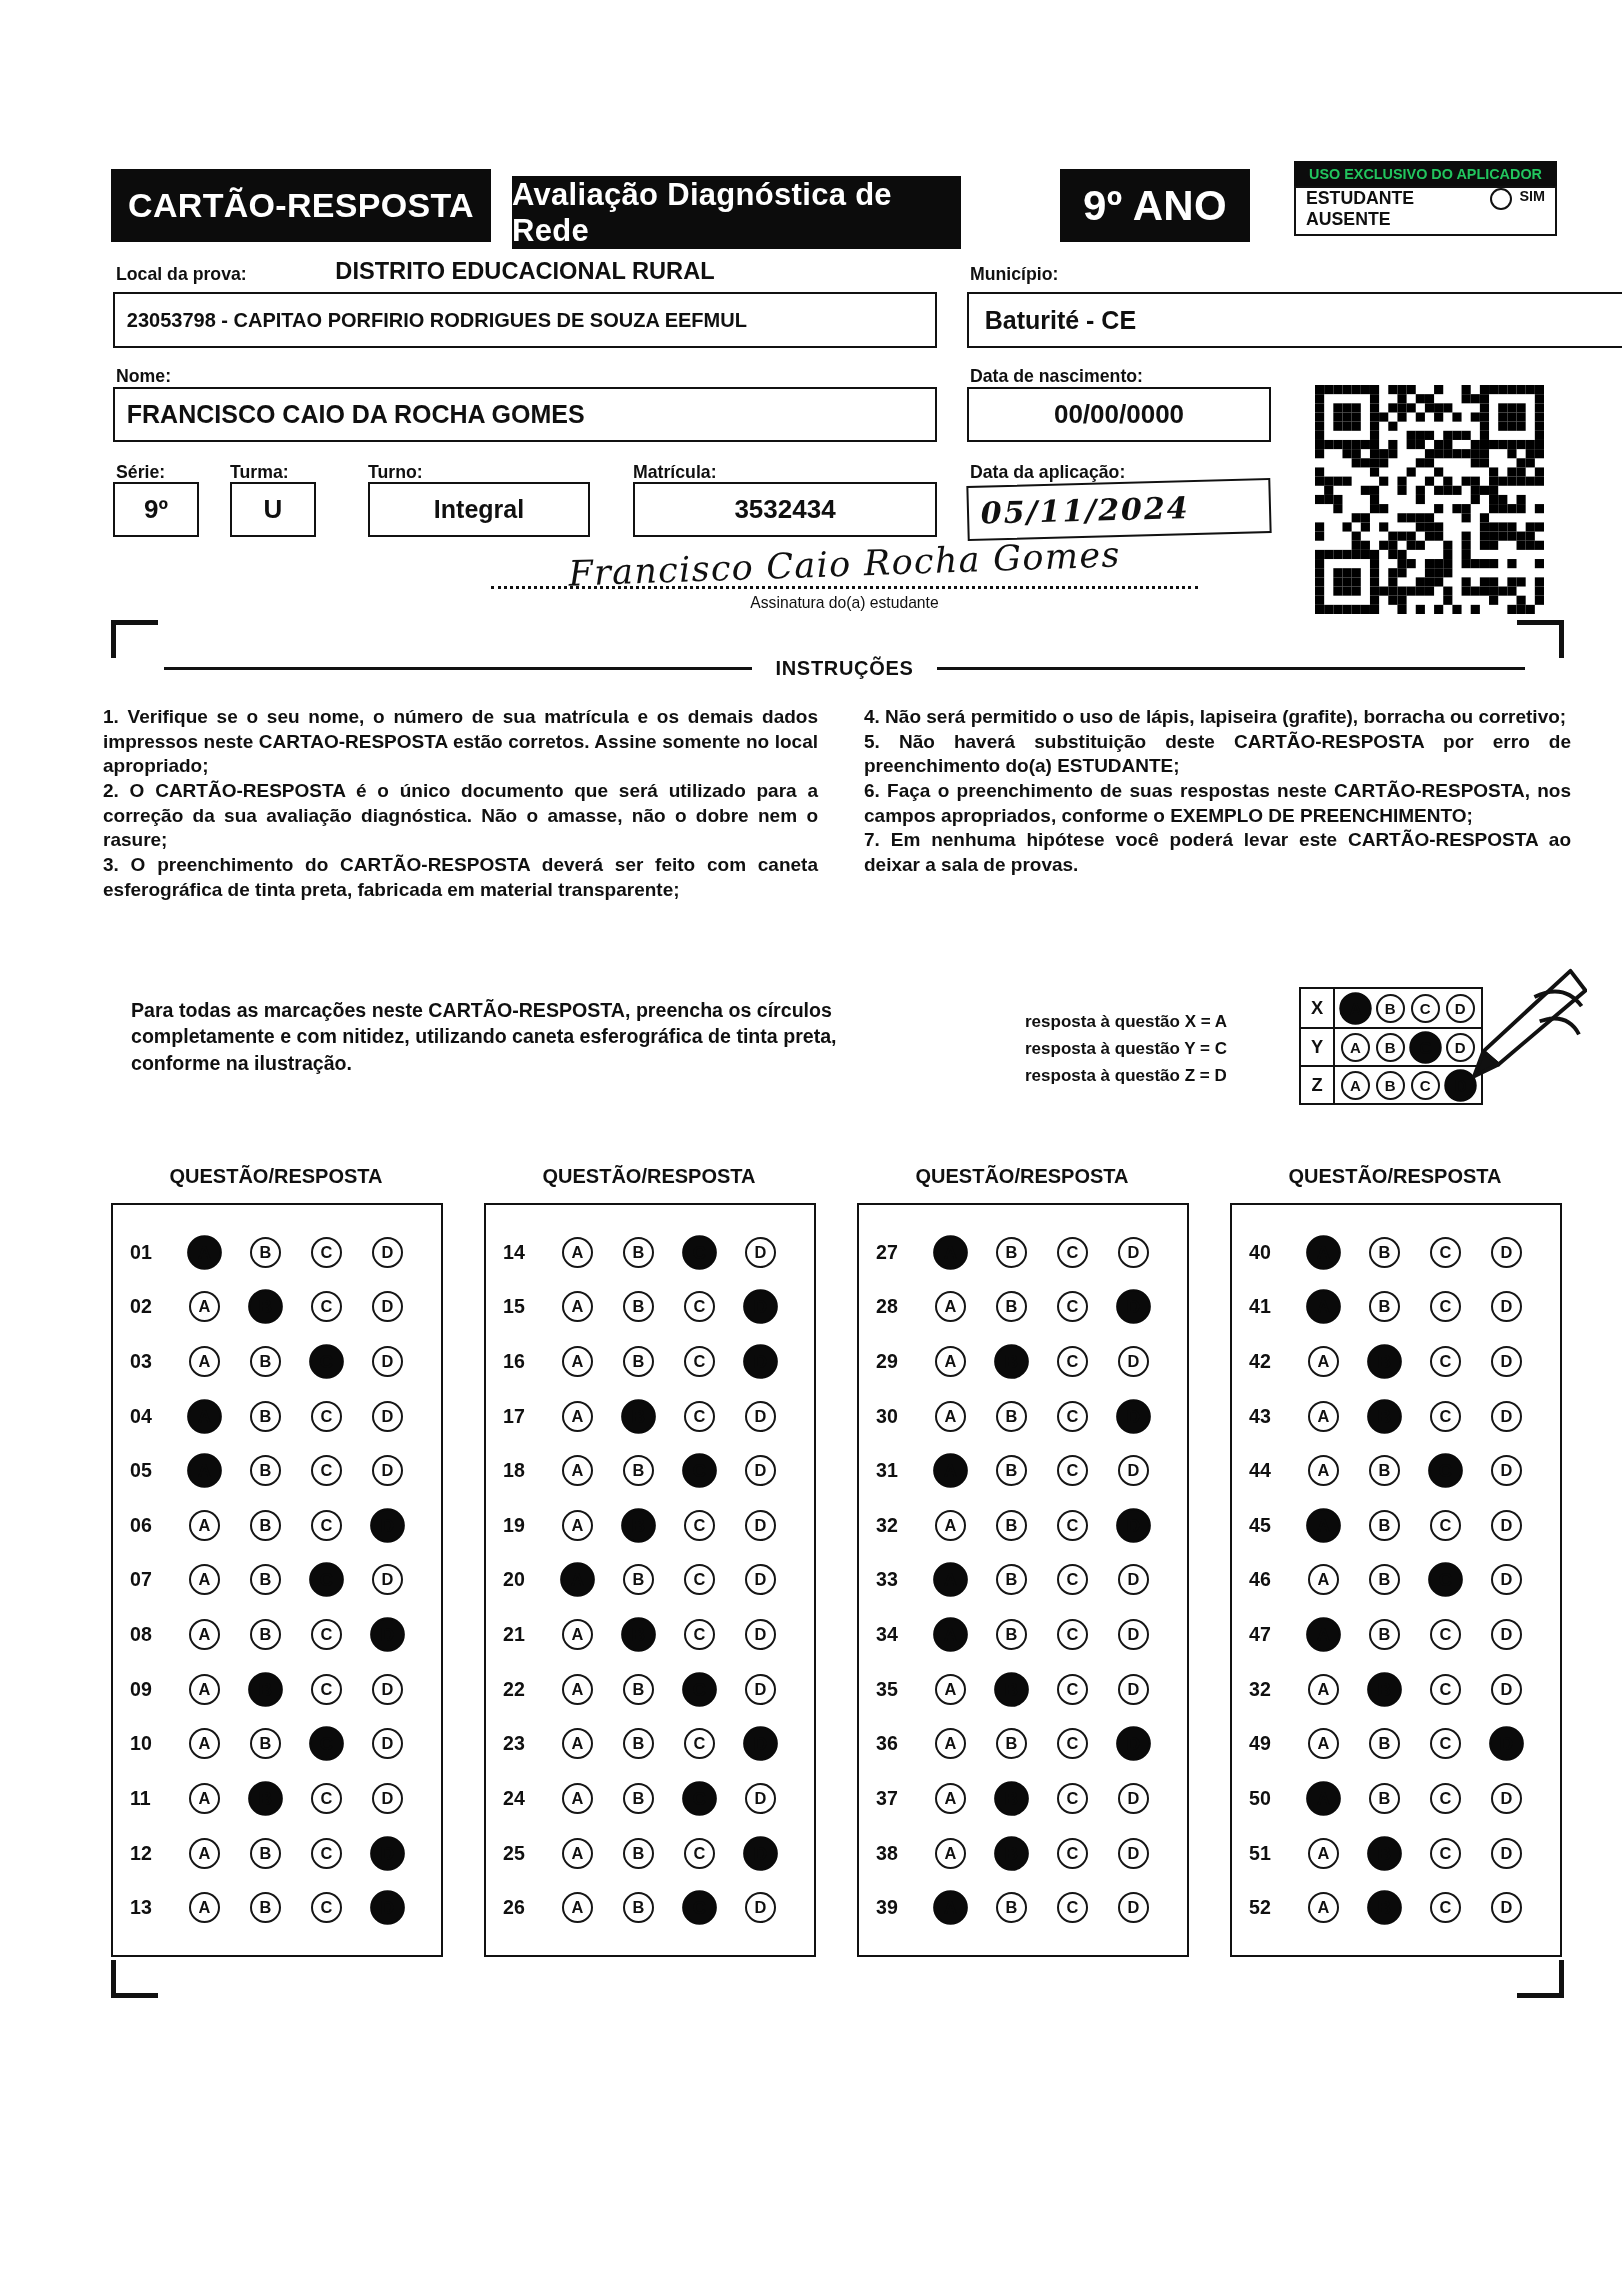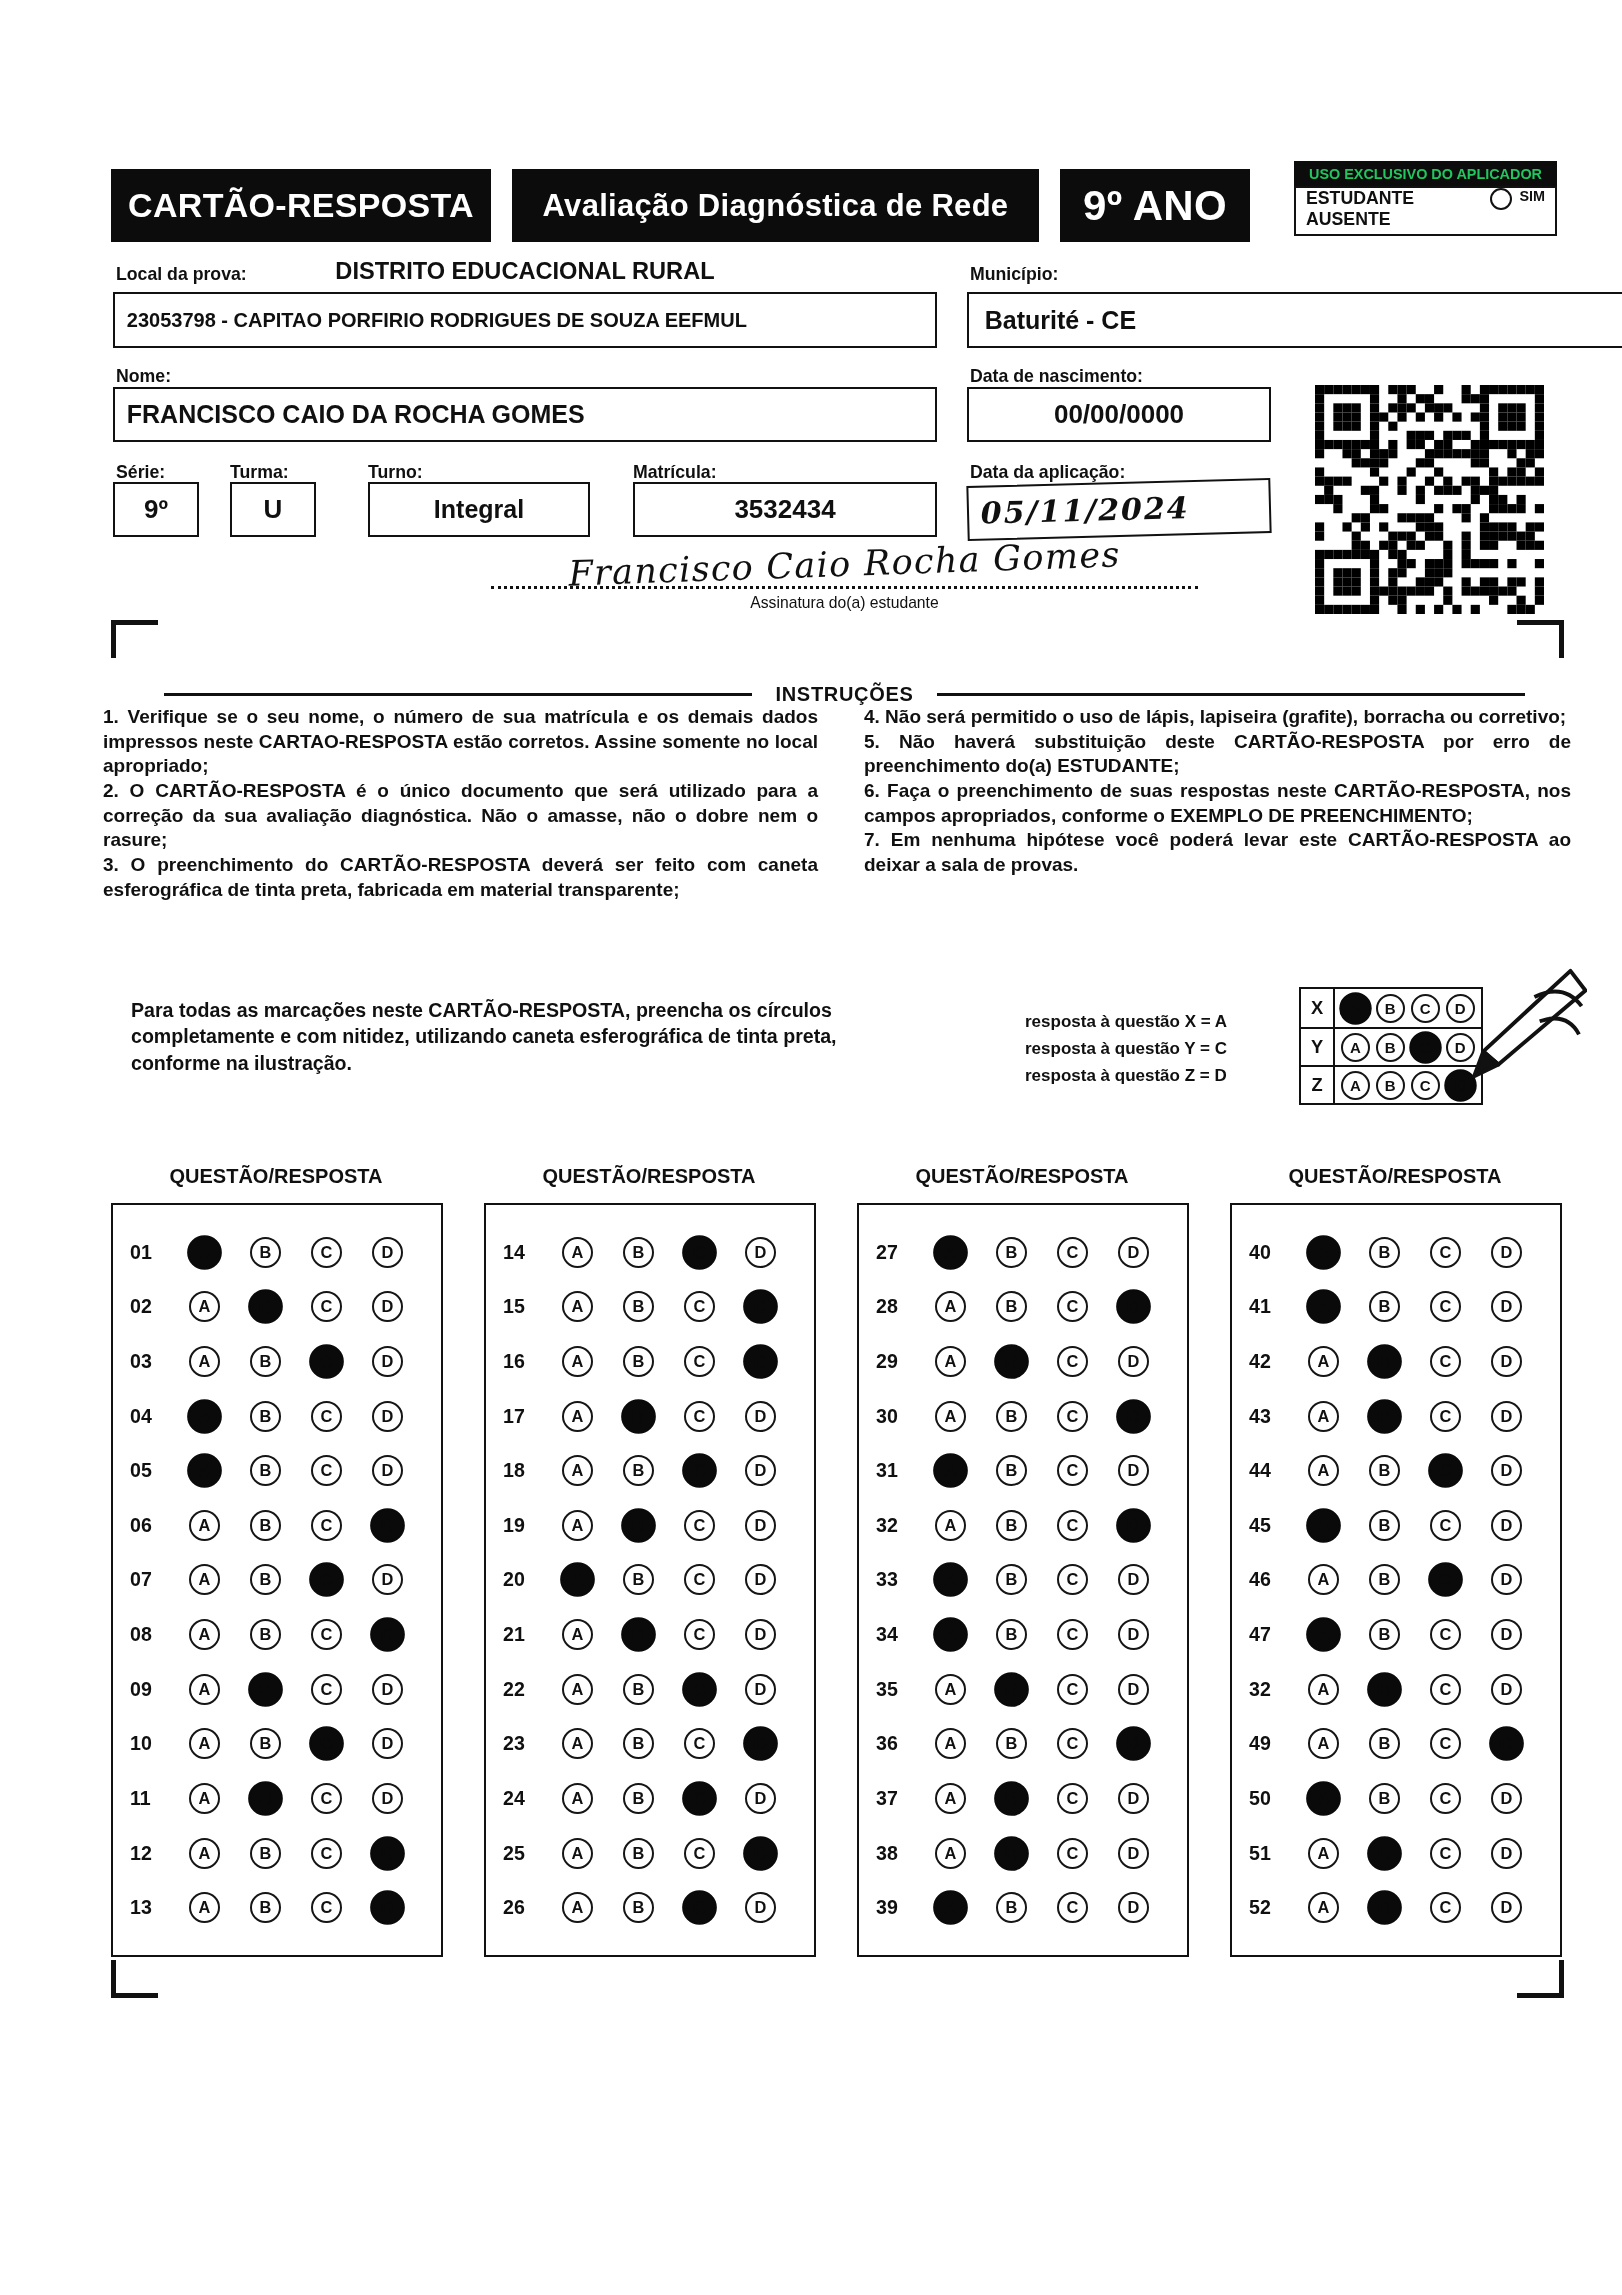--- a/index.html
+++ b/index.html
@@ -48,21 +48,21 @@
   .ans-num{width:42px;font-weight:bold;font-size:19.6px;margin-right:17px}
   .ab{width:31px;height:31px;font-size:16.4px;margin-right:30px}
   #qr-svg rect{fill:#000}
 </style>
 </head>
 <body>
 
 <div class="page">
 
   <div class="blackbox" style="left:111px;top:169px;width:380px;height:73px;font-size:34px">CARTÃO-RESPOSTA</div>
-  <div class="blackbox" style="left:512px;top:169px;width:527px;height:73px;font-size:31px">Avaliação Diagnóstica de Rede</div>
+  <div class="blackbox" style="left:512px;top:176px;width:449px;height:73px;font-size:31px">Avaliação Diagnóstica de Rede</div>
   <div class="blackbox" style="left:1060px;top:169px;width:190px;height:73px;font-size:42px">9º ANO</div>
 
   <div class="abs" style="left:1294px;top:161px;width:263px">
     <div class="ap-strip">USO EXCLUSIVO DO APLICADOR</div>
     <div class="ap-box">
       <span class="ap-label">ESTUDANTE AUSENTE</span>
       <span class="ap-circle"></span>
       <span class="ap-sim">SIM</span>
     </div>
   </div>
@@ -419,21 +419,21 @@
     <div class="sig-text">Francisco Caio Rocha Gomes</div>
     <div class="sig-dots"></div>
     <div class="sig-label">Assinatura do(a) estudante</div>
   </div>
 
   <div class="crn" style="left:111px;top:620px;border-top:5.9px solid #111;border-left:5.9px solid #111"></div>
   <div class="crn" style="left:1517px;top:620px;border-top:5.9px solid #111;border-right:5.9px solid #111"></div>
   <div class="crn" style="left:111px;top:1960px;border-bottom:5.9px solid #111;border-left:5.9px solid #111"></div>
   <div class="crn" style="left:1517px;top:1960px;border-bottom:5.9px solid #111;border-right:5.9px solid #111"></div>
 
-  <div class="instr-head abs" style="left:164px;top:683px;width:1361px">
+  <div class="instr-head abs" style="left:164px;top:657px;width:1361px">
     <div class="hline"></div>
     <div class="instr-title">INSTRUÇÕES</div>
     <div class="hline"></div>
   </div>
   <div id="instr-left" class="instr-col abs" style="left:103px;top:705px;width:715px">
       <p class="instr-item">1. Verifique se o seu nome, o número de sua matrícula e os demais dados impressos neste CARTAO-RESPOSTA estão corretos. Assine somente no local apropriado;</p>
       <p class="instr-item">2. O CARTÃO-RESPOSTA é o único documento que será utilizado para a correção da sua avaliação diagnóstica. Não o amasse, não o dobre nem o rasure;</p>
       <p class="instr-item">3. O preenchimento do CARTÃO-RESPOSTA deverá ser feito com caneta esferográfica de tinta preta, fabricada em material transparente;</p>
     </div>
   <div id="instr-right" class="instr-col abs" style="left:864px;top:705px;width:707px">

